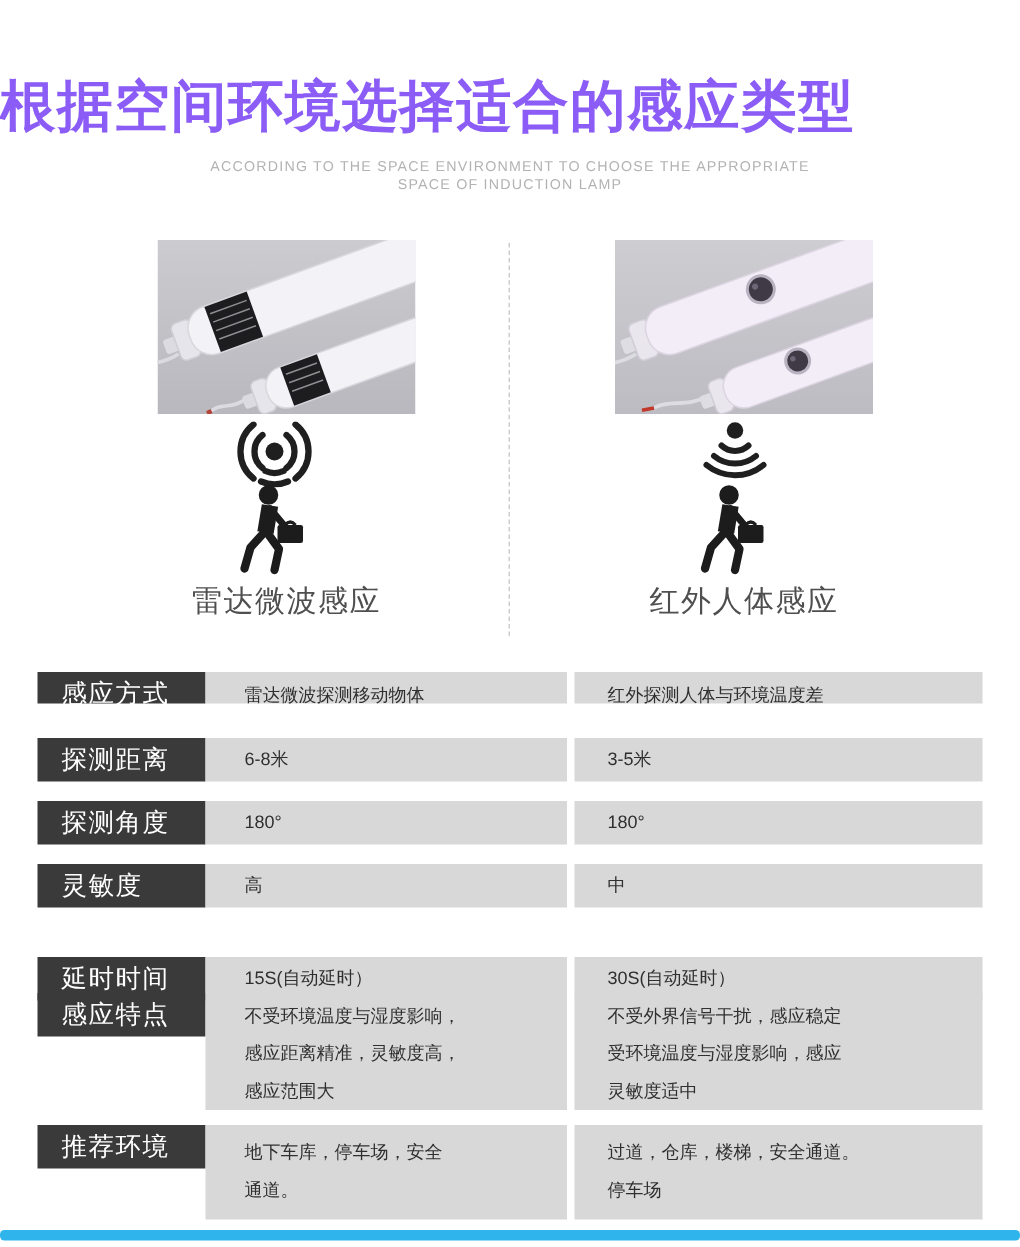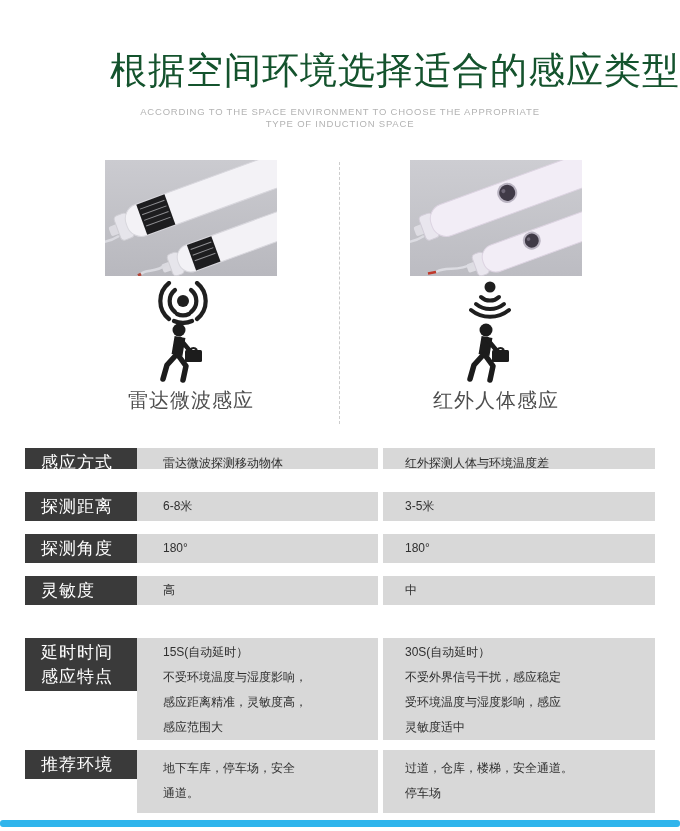--- a/index.html
+++ b/index.html
@@ -6,22 +6,22 @@
     --accent-blue:#2fb5ec;
     --label-bg:#3a3a3a;
     --cell-bg:#d8d8d8;
     --ink:#1f1f1f;
   }
   *{margin:0;padding:0;box-sizing:border-box;}
   html,body{background:#fff;}
   body{font-family:"Liberation Sans","DejaVu Sans",sans-serif;}
   #page{position:relative;width:680px;height:831px;background:#fff;overflow:hidden;}
 
-  .title{position:absolute;top:46px;left:0;width:100%;text-align:right;
-         font-size:37px;font-weight:400;color:#14532d;letter-spacing:1px;}
+  .title{position:absolute;top:46px;left:0;width:100%;text-align:left;
+         font-size:37px;font-weight:700;color:#8b5cf6;letter-spacing:1px;}
   .subtitle{position:absolute;top:106px;left:0;width:100%;text-align:center;
             font-size:9.5px;line-height:12px;color:#b3b3b3;letter-spacing:.8px;}
 
   .img-box{position:absolute;top:160px;width:172px;height:116px;}
   .img-box.left{left:105px;}
   .img-box.right{left:410px;}
   .img-box svg{display:block;}
 
   .col-divider{position:absolute;left:339px;top:162px;height:262px;width:0;
                border-left:1px dashed #cdcdcd;}
@@ -63,21 +63,21 @@
               background:var(--accent-blue);border-radius:3px;}
 </style>
 </head>
 <body>
 
 <div id="page">
 
   <div class="title">根据空间环境选择适合的感应类型</div>
   <div class="subtitle">
     <div>ACCORDING TO THE SPACE ENVIRONMENT TO CHOOSE THE APPROPRIATE</div>
-    <div>TYPE OF INDUCTION SPACE</div>
+    <div>SPACE OF INDUCTION LAMP</div>
   </div>
 
   <div class="col-divider"></div>
 
   <div class="img-box left">
     <svg width="172" height="116" viewBox="0 0 172 116">
       <defs>
         <linearGradient id="bgL" x1="0" y1="0" x2="0" y2="1">
           <stop offset="0" stop-color="#cbcbd0"></stop>
             <stop offset="1" stop-color="#b8b8be"></stop>

